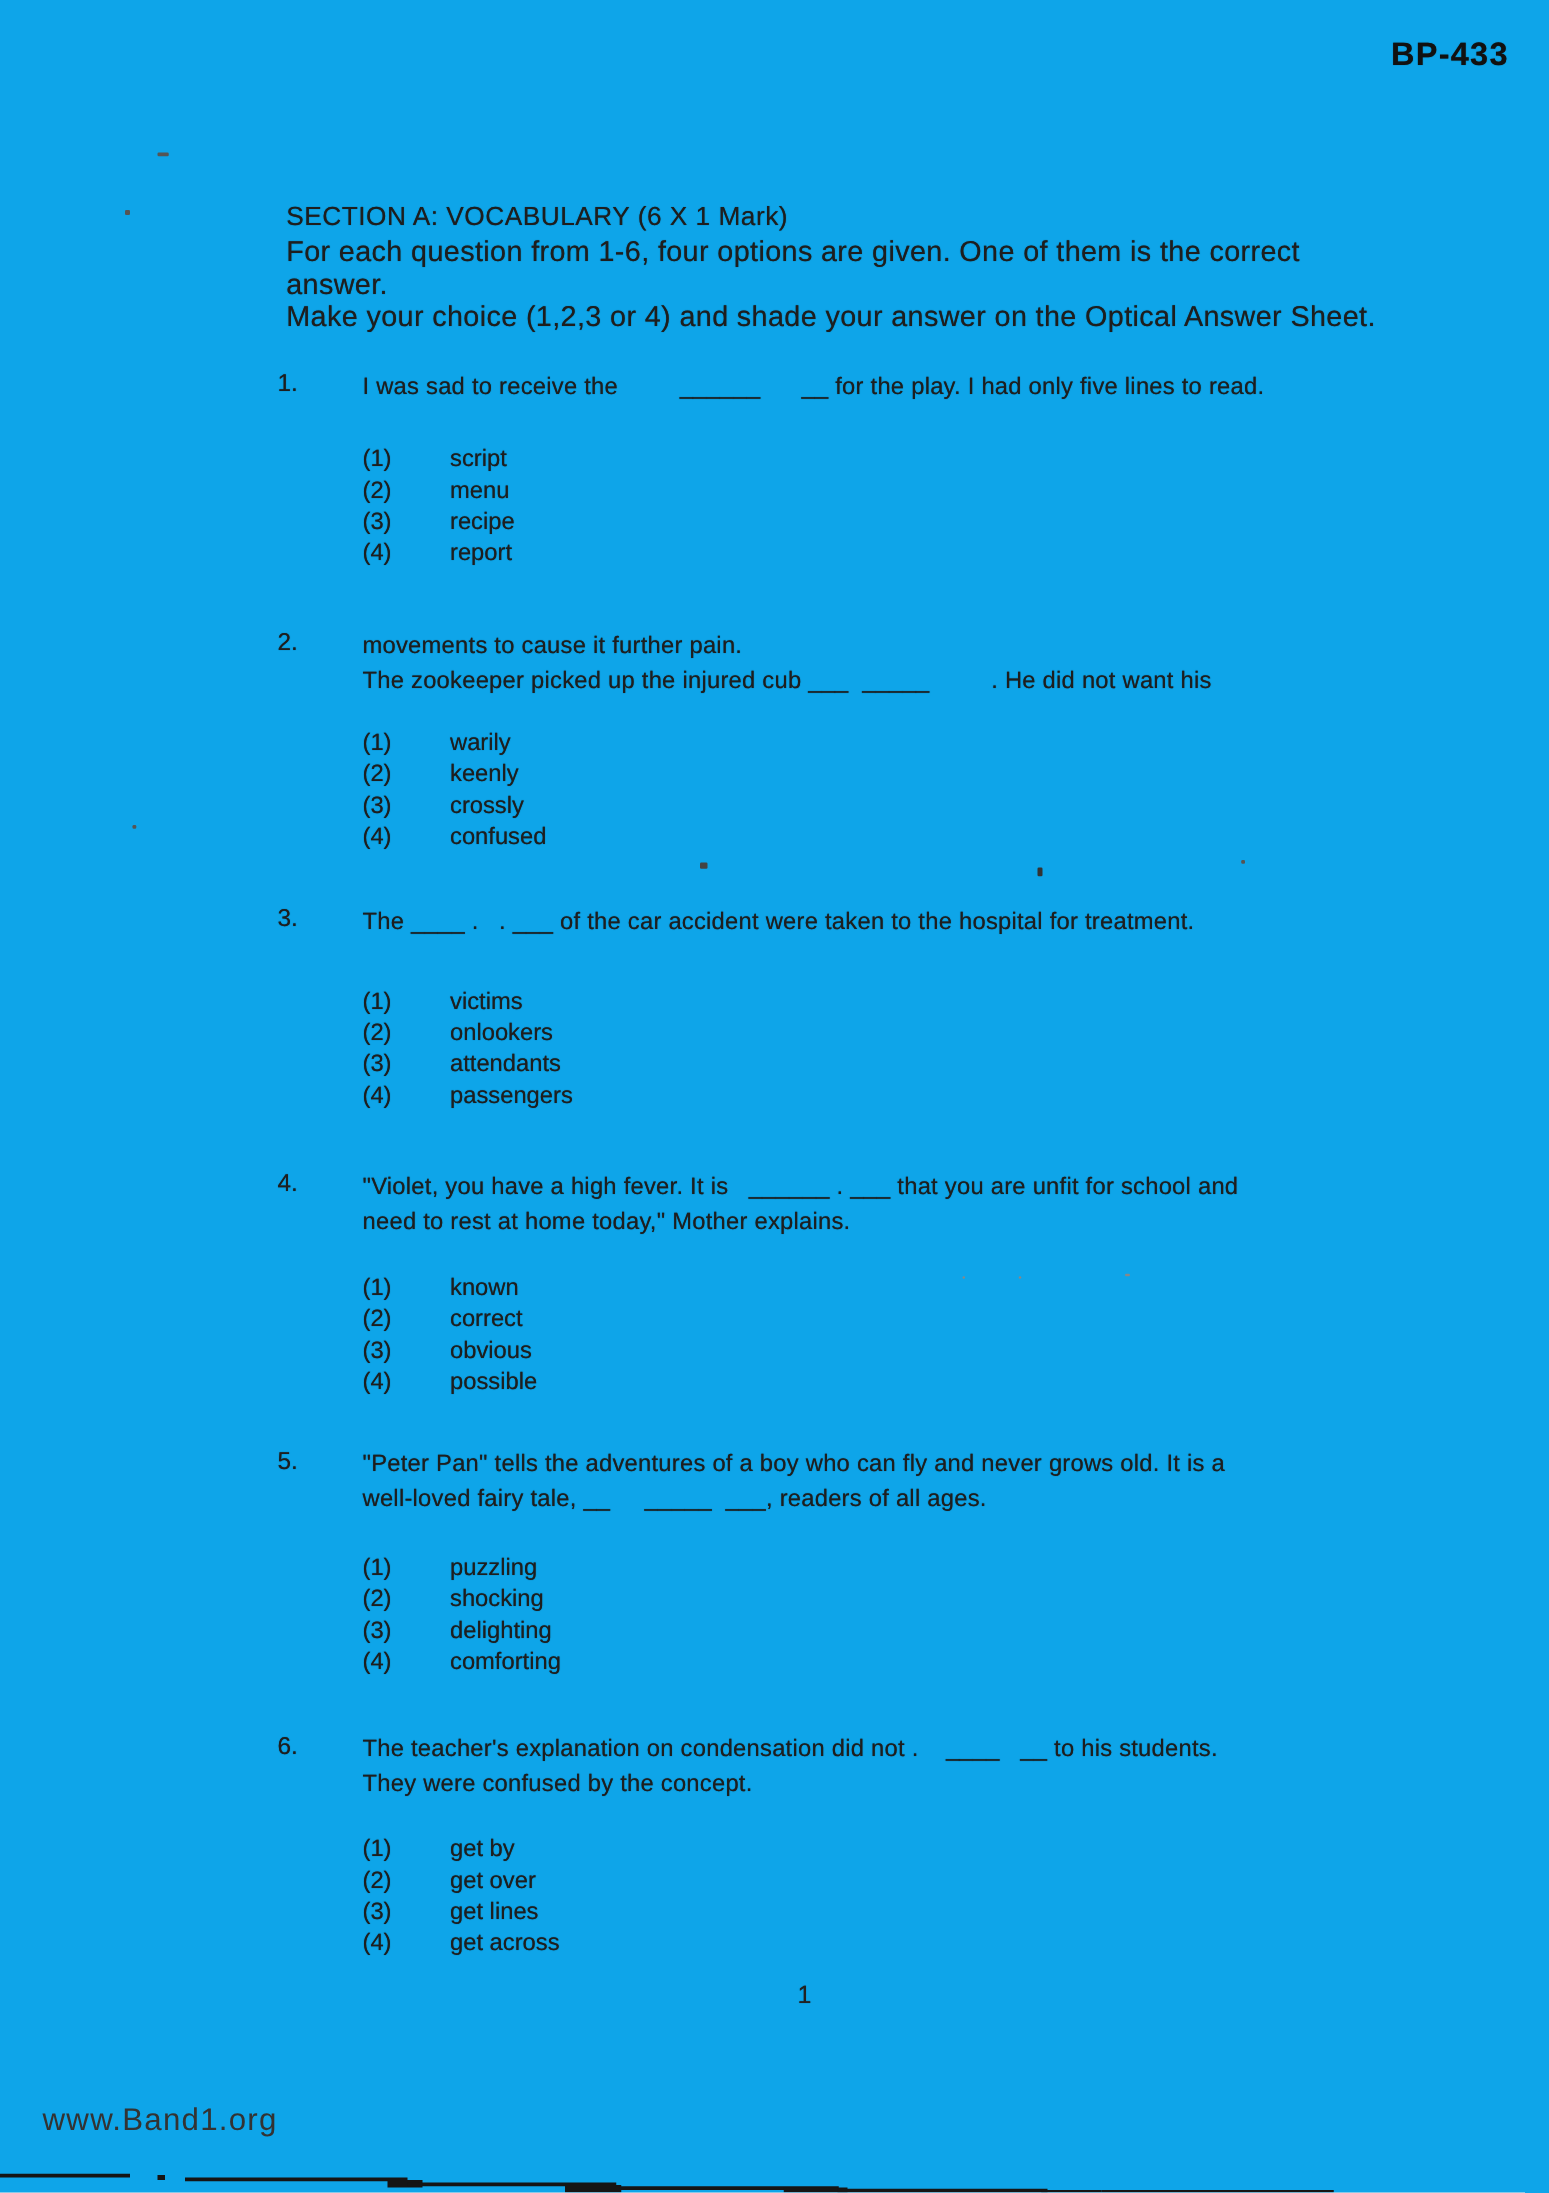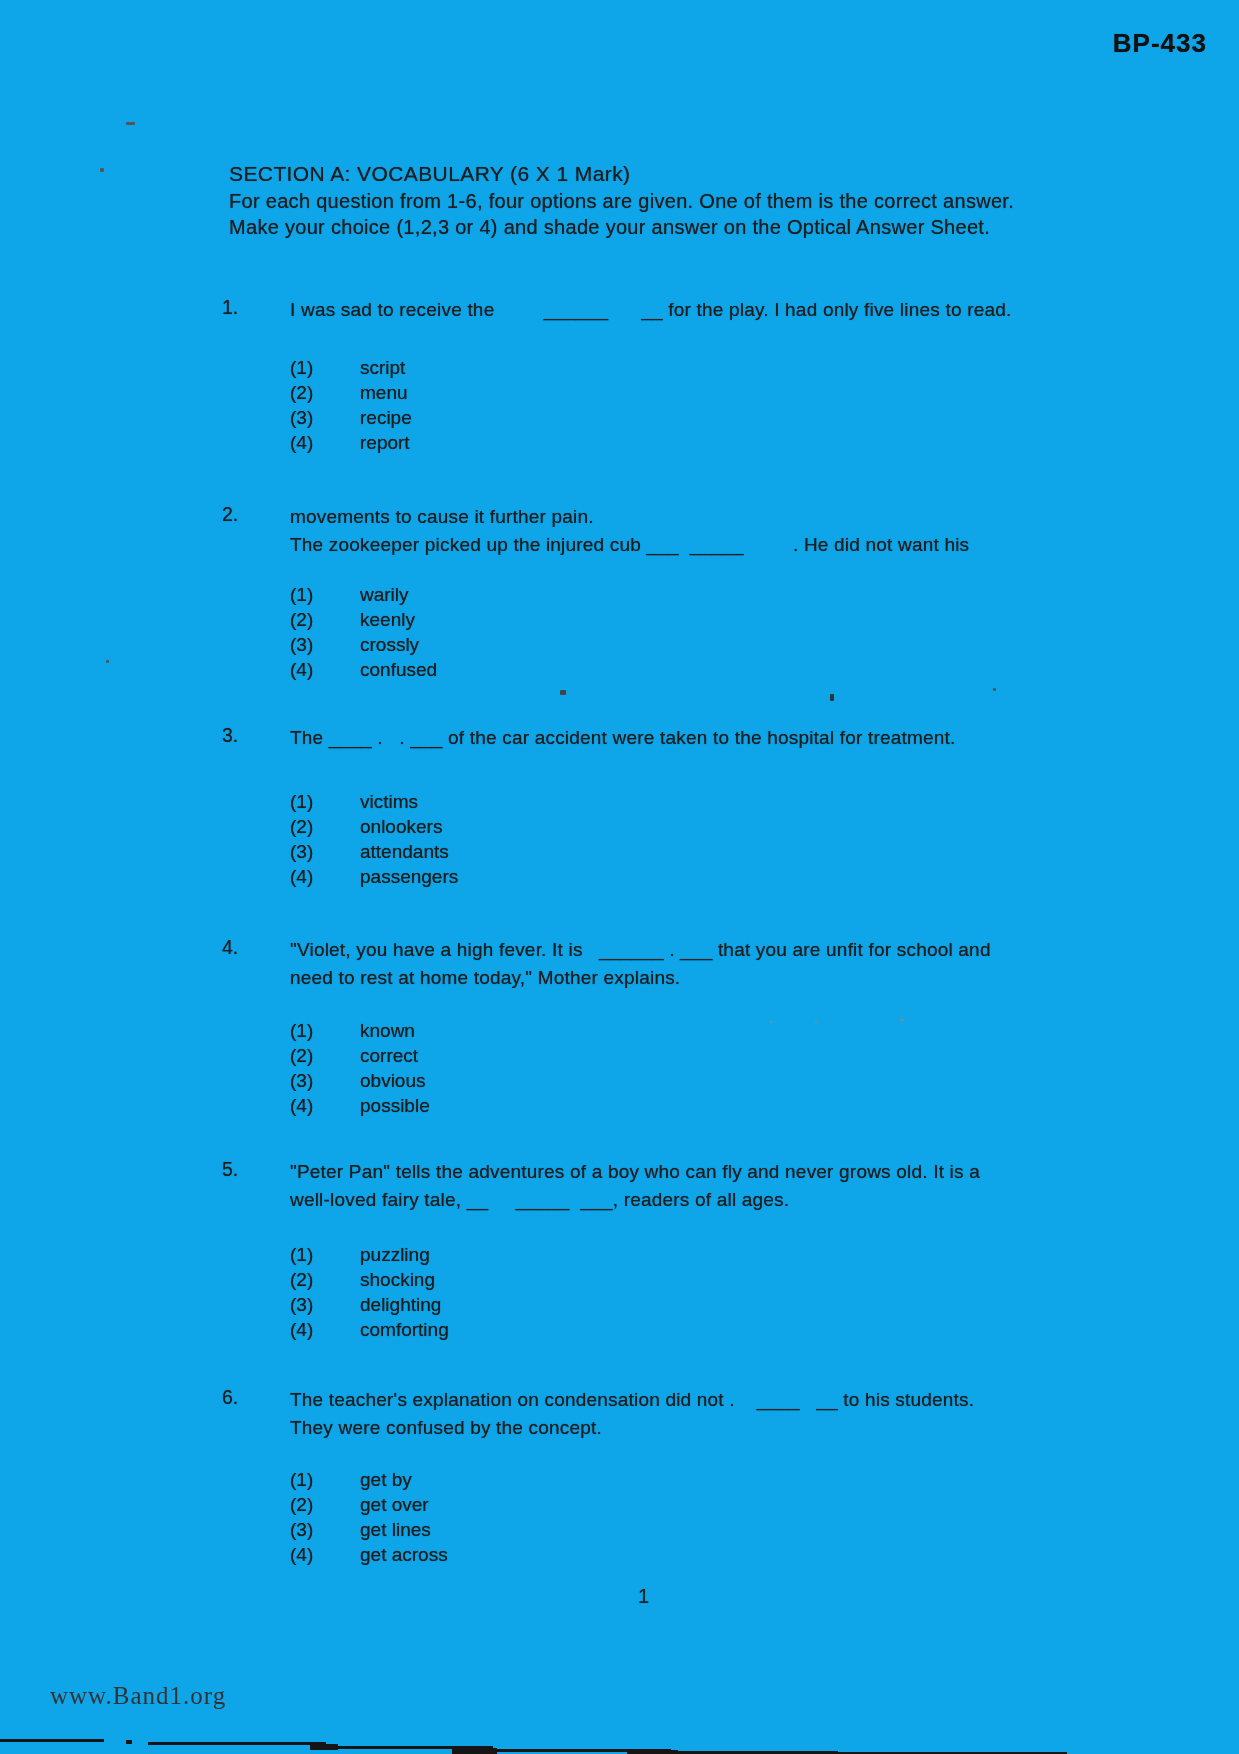--- a/index.html
+++ b/index.html
@@ -11,33 +11,33 @@
     font-family:"Liberation Sans","DejaVu Sans",sans-serif;
     color:#1e1e1e;
     text-shadow:0 0 0.7px rgba(20,20,20,0.75);
   }
   .code{
     position:absolute;top:28px;right:32px;
     font-size:26px;font-weight:bold;letter-spacing:1px;color:#111;
   }
   .section{position:absolute;left:229px;top:160px;width:880px;}
   .sec-title{font-size:21px;line-height:28px;letter-spacing:0.4px;}
-  .sec-instr{font-size:20px;line-height:26px;letter-spacing:0.3px;white-space:pre-wrap;}
+  .sec-instr{font-size:23px;line-height:26px;letter-spacing:0.3px;white-space:pre-wrap;}
   .question{position:absolute;left:222px;width:920px;display:flex;}
   .qnum{width:68px;font-size:19.5px;flex:0 0 68px;}
   .qbody{flex:1;}
   .qline{font-size:19px;line-height:28px;letter-spacing:0.2px;white-space:pre-wrap;}
   .opts{}
   .opt{display:flex;font-size:19px;line-height:25px;}
   .optlab{width:70px;flex:0 0 70px;}
   .opttext{flex:1;}
   .pageno{position:absolute;left:638px;top:1585px;font-size:20px;color:#222;}
   .watermark{
-    position:absolute;left:50px;top:1682px;
-    font-family:Liberation Serif, serif;
+    position:absolute;left:34px;top:1682px;
+    font-family:Liberation Sans, sans-serif;
     font-size:25px;letter-spacing:1px;color:#333;text-shadow:none;
   }
   .seg{position:absolute;background:#151515;}
   .speck{position:absolute;background:#555;border-radius:1px;}
 </style>
 </head>
 <body>
 
 <div class="page">
 

